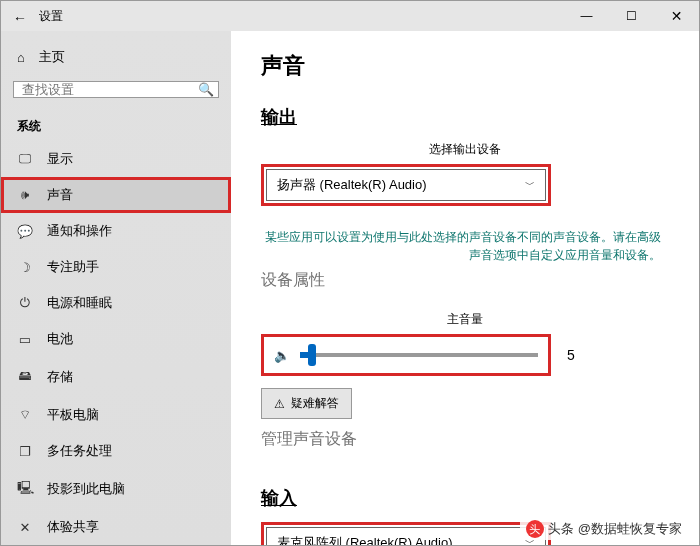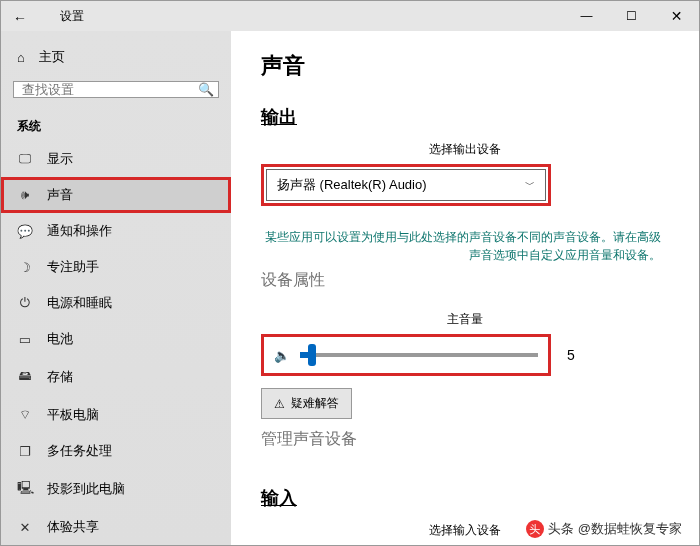--- a/index.html
+++ b/index.html
@@ -1,20 +1,20 @@
 <!DOCTYPE html>
 <html><head>
 <meta charset="utf-8">
 <style>
 * { box-sizing: border-box; margin: 0; padding: 0; font-family: "Microsoft YaHei", "Segoe UI", sans-serif; }
 body { width: 700px; height: 546px; background: #fff; overflow: hidden; position: relative; }
 .window { width: 100%; height: 100%; display: flex; flex-direction: column; border: 1px solid #999; }
 .titlebar { height: 30px; display: flex; align-items: center; justify-content: space-between; padding-left: 12px; background: #e6e6e6; }
 .titlebar-left { display: flex; align-items: center; gap: 12px; }
-.title-text { font-size: 12px; margin-left: 21px; }
+.title-text { font-size: 12px; }
 .win-controls { display: flex; }
 .win-btn { width: 45px; height: 30px; display: flex; align-items: center; justify-content: center; font-size: 12px; }
 .win-btn.close { font-size: 14px; }
 .body { flex: 1; display: flex; overflow: hidden; }
 .sidebar { width: 230px; background: linear-gradient(#e1e1e1, #dedede); display: flex; flex-direction: column; padding-top: 8px; overflow: hidden; }
 .home-row, .nav-item { display: flex; align-items: center; gap: 14px; padding: 9px 16px; font-size: 13px; color: #000; }
 .search-box { margin: 6px 12px 12px; height: 30px; border: 1px solid #999; background: #fff; display: flex; align-items: flex-start; padding: 0 8px; }
 .search-box input { flex: 1; border: none; outline: none; font-size: 13px; background: transparent; }
 .search-icon { font-size: 13px; color: #444; }
 .section-label { padding: 8px 16px 6px; font-size: 12px; font-weight: bold; }
@@ -146,21 +146,20 @@
       </div>
 
       <div class="btn">
         <span>⚠</span>
         <span>疑难解答</span>
       </div>
       <div><a class="link">管理声音设备</a></div>
 
       <div class="sp"></div>
       <h2>输入</h2>
-      <div class="field-label">选择输入设备</div>
       <div class="red-box">
         <div class="dropdown">
           <span>麦克风阵列 (Realtek(R) Audio)</span>
           <span class="chev">﹀</span>
         </div>
       </div>
       
       
 
       

